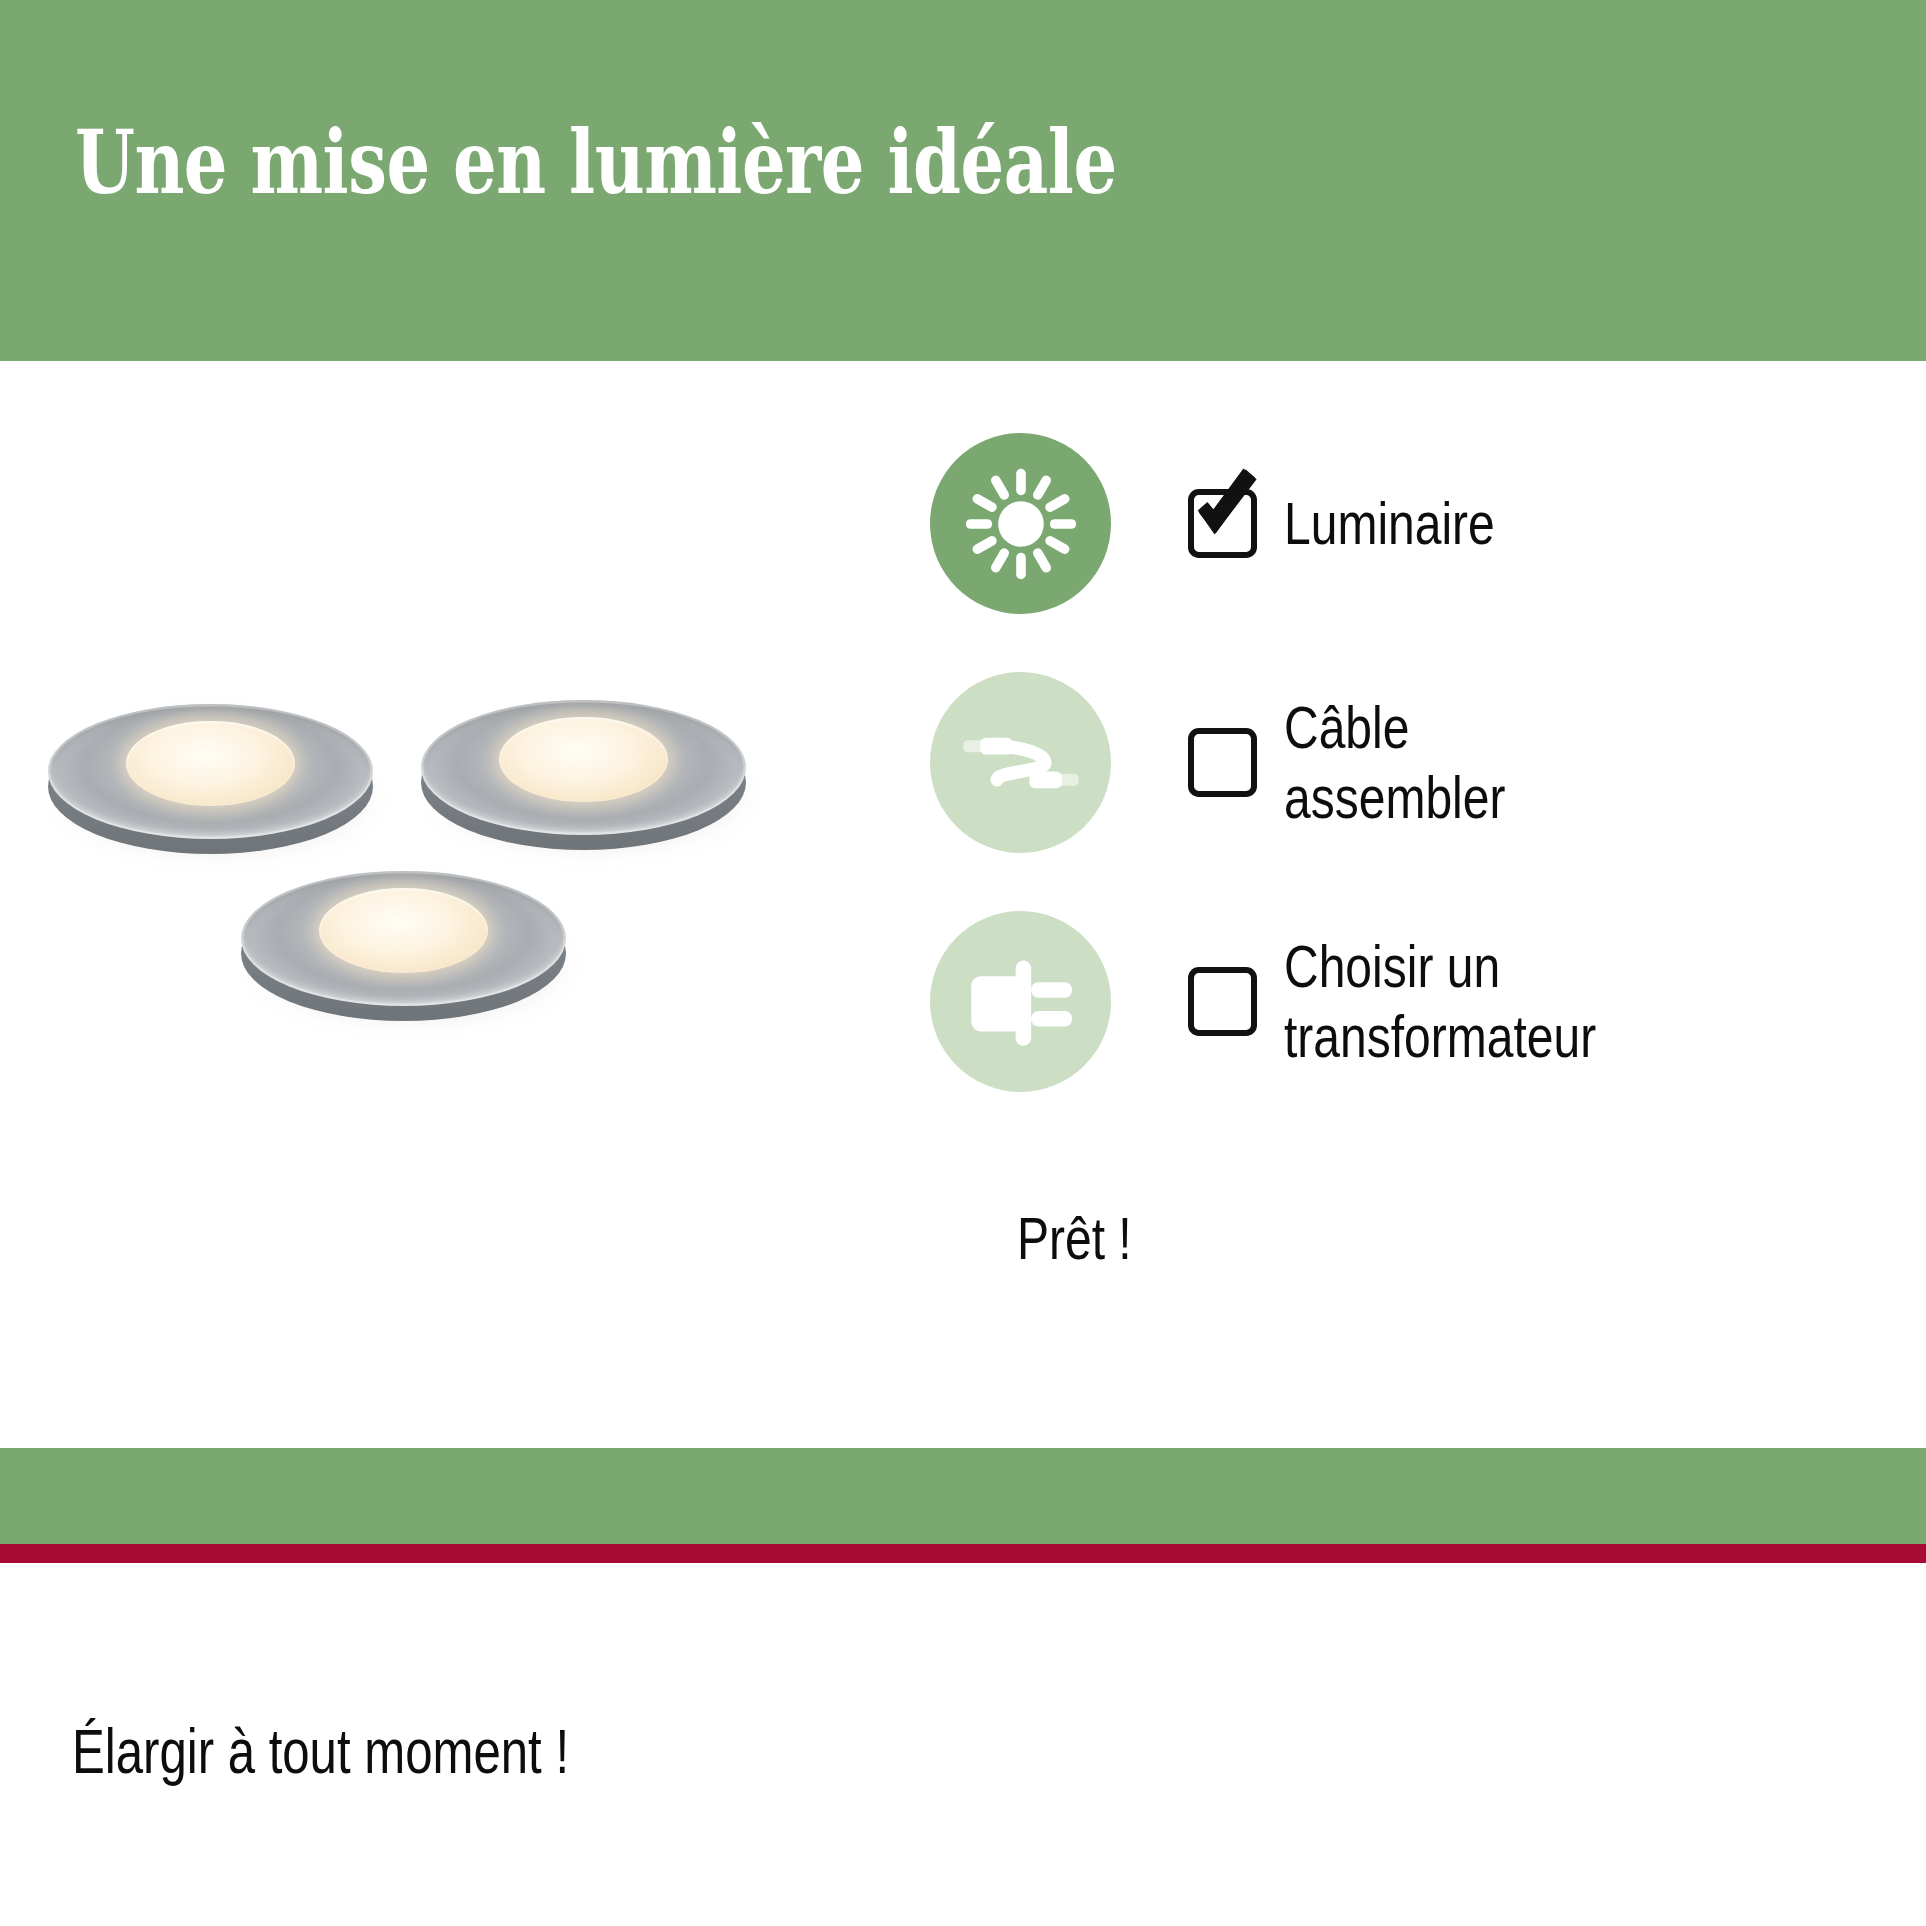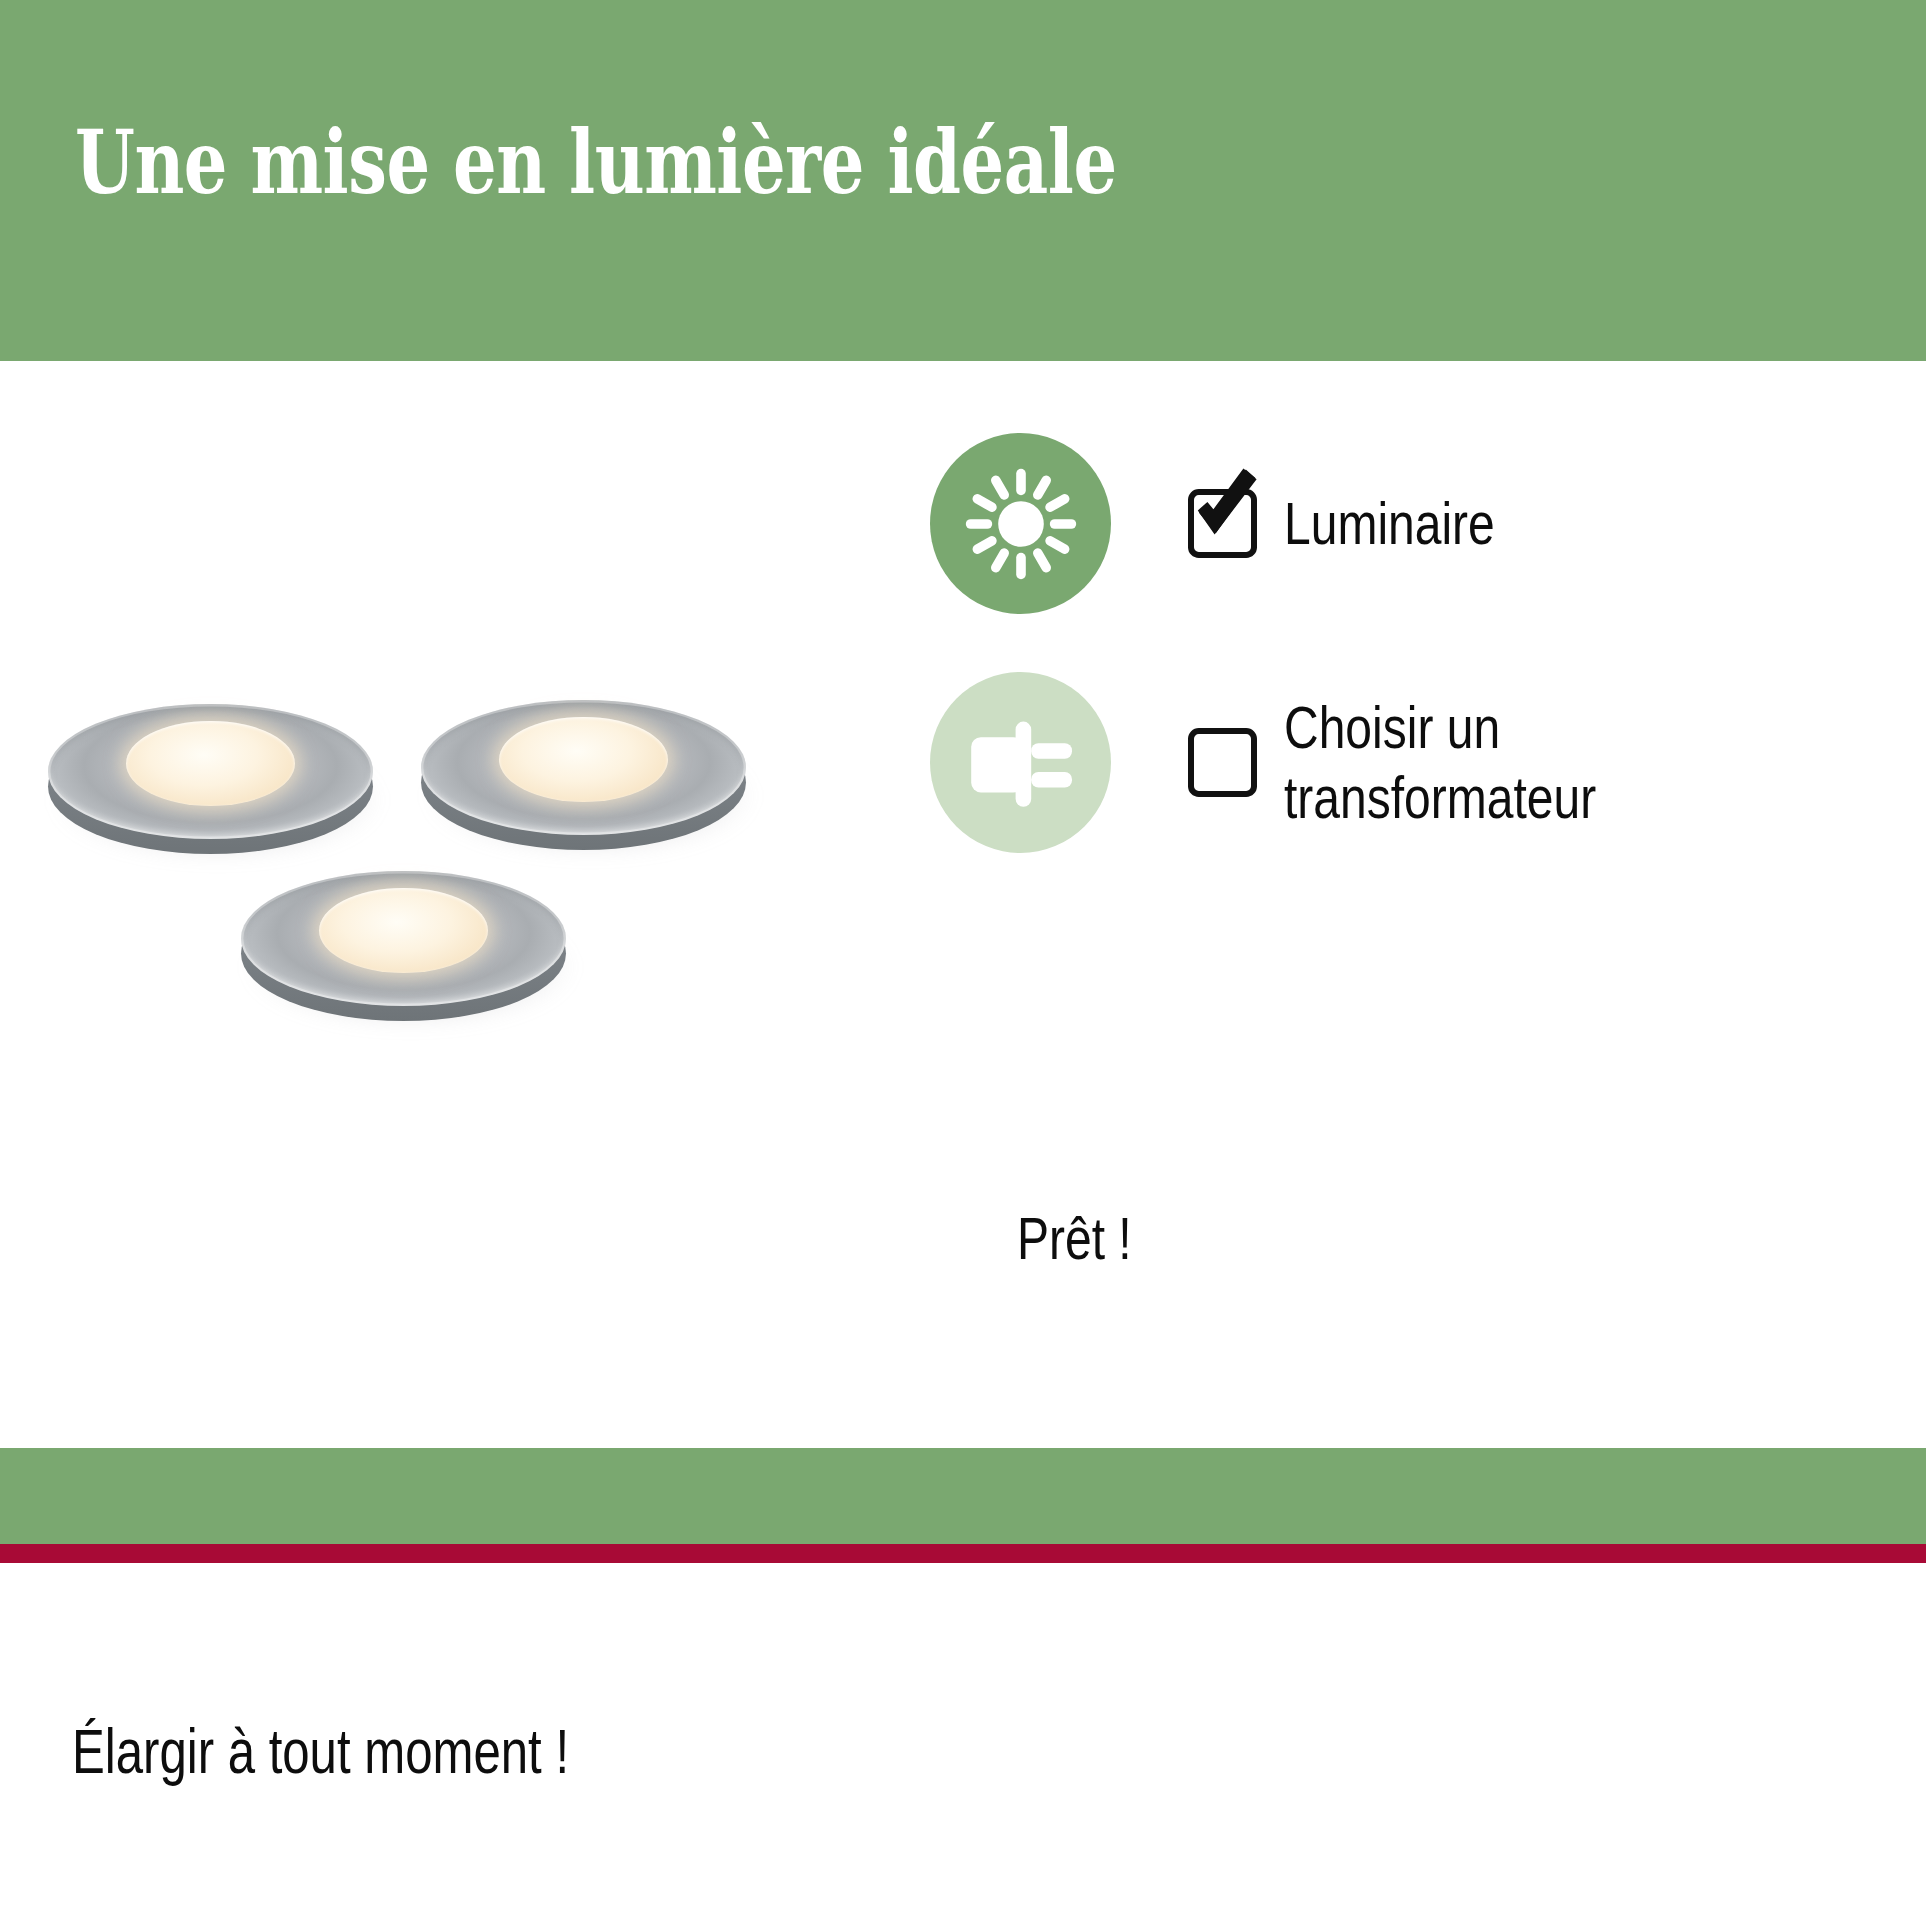--- a/index.html
+++ b/index.html
@@ -211,20 +211,36 @@
       <div class="cbox">
         <svg class="tick" viewBox="0 0 150 150">
           <path d="M30 78 L58 112 L124 20 L108 6 L56 76 L42 62 Z" fill="#111111"></path>
           <path d="M28 74 L56 114 L126 22 L104 4 L54 72 L44 60 Z" fill="#111111"></path>
         </svg>
       </div>
 
       <div class="label">Luminaire</div>
     </div>
 
+    <div class="row">
+      <div class="badge pale">
+        <svg width="132" height="132" viewBox="0 0 220 220">
+          <path d="M58 82 C 118 82, 150 96, 150 110 C 150 124, 70 124, 70 138" fill="none" stroke="#ffffff" stroke-width="22" stroke-linecap="round"></path>
+          <rect x="42" y="68" width="54" height="28" rx="9" fill="#ffffff"></rect>
+          <rect x="14" y="72" width="34" height="20" rx="7" fill="#ffffff" opacity="0.55"></rect>
+          <rect x="124" y="124" width="54" height="28" rx="9" fill="#ffffff"></rect>
+          <rect x="172" y="128" width="34" height="20" rx="7" fill="#ffffff" opacity="0.55"></rect>
+        </svg>
+      </div>
+
+      <div class="cbox"></div>
+
+      <div class="label">Câble
+assembler</div>
+    </div>
 
     <div class="row">
       <div class="badge pale">
         <svg width="126" height="126" viewBox="0 0 210 210">
           <rect x="22" y="62" width="86" height="92" rx="16" fill="#ffffff"></rect>
           <rect x="96" y="36" width="26" height="142" rx="13" fill="#ffffff"></rect>
           <rect x="122" y="72" width="68" height="26" rx="12" fill="#ffffff"></rect>
           <rect x="122" y="120" width="68" height="26" rx="12" fill="#ffffff"></rect>
         </svg>
       </div>

